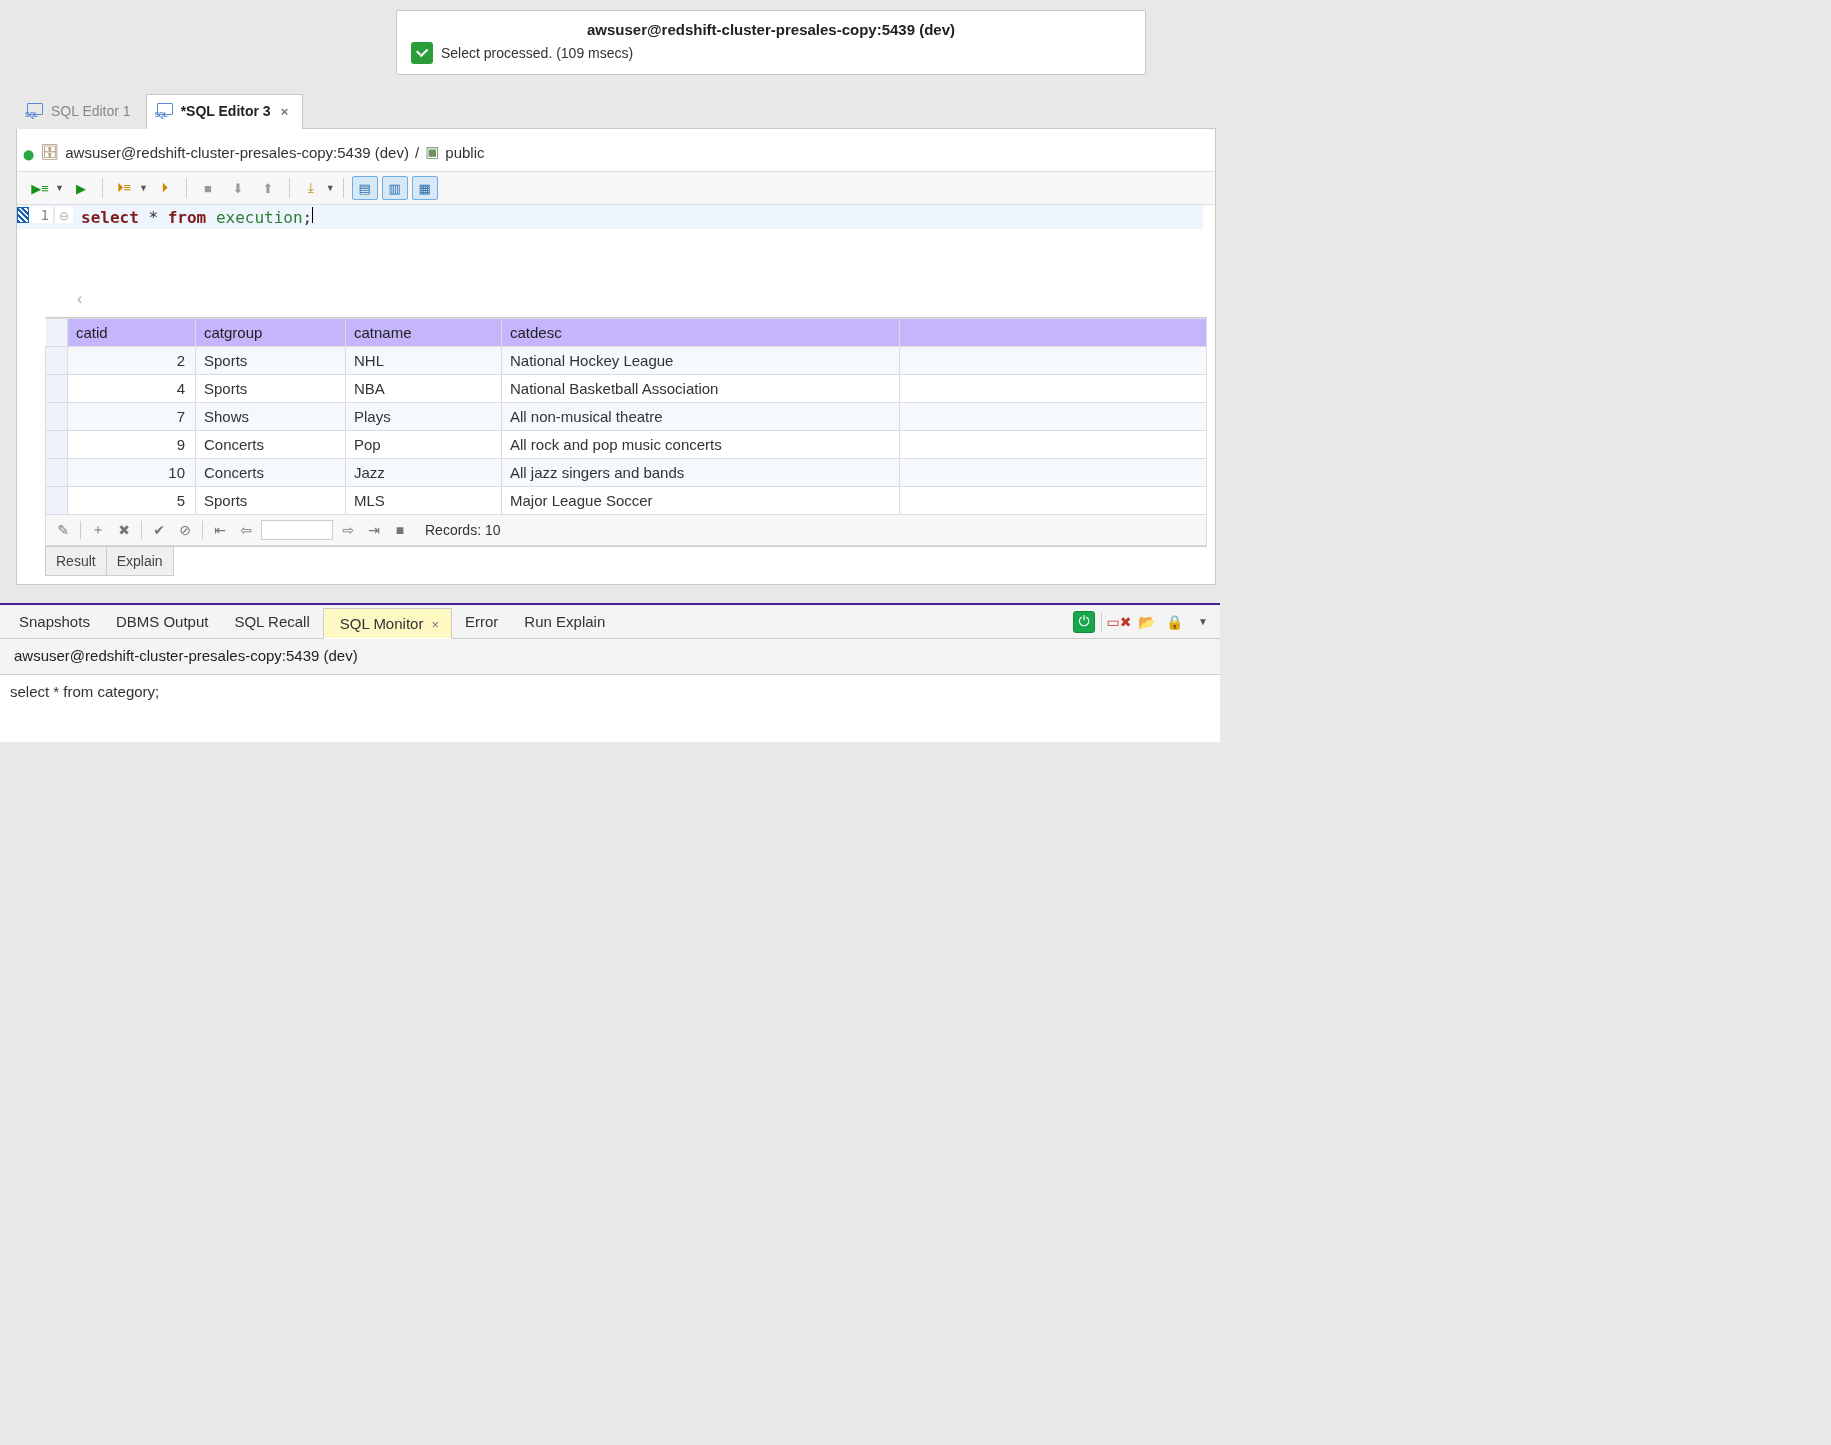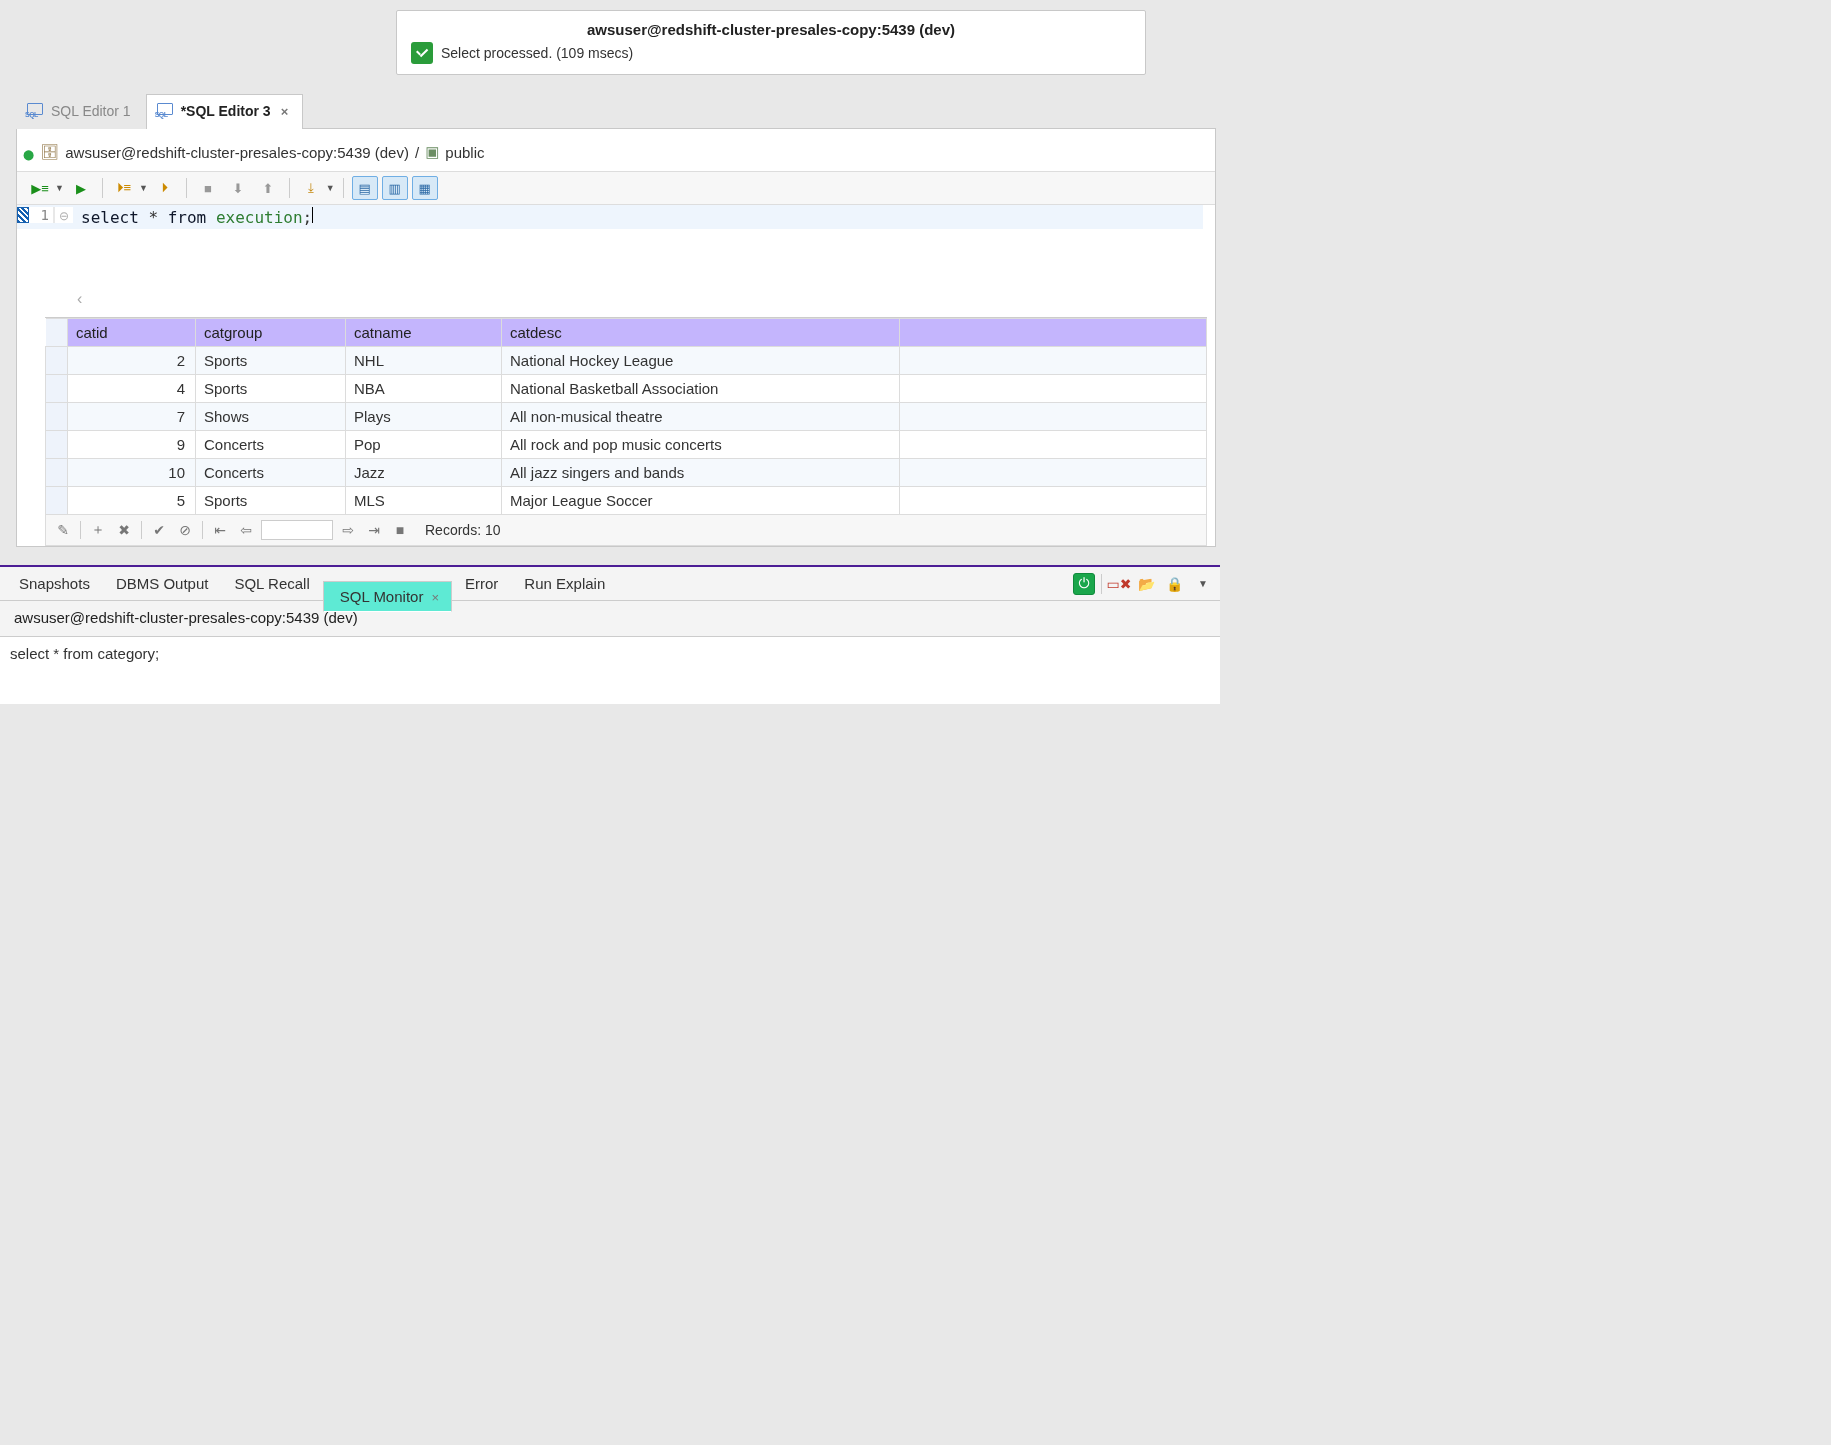--- a/index.html
+++ b/index.html
@@ -118,21 +118,21 @@
     width:26px; text-align:right; color:#888; font-family:Consolas,monospace;
     padding-right:4px; position:relative; background:#fff;
     border-right: 2px solid #e8e8e8;
   }
   .fold-gutter{width:18px; background:#fff; text-align:center; color:#b0b0b0;}
   .fold-gutter::after{content:"⊖"; font-size:12px;}
   .editor-code {
     font-family:Consolas,monospace; font-size:16px;
     padding-left:8px; flex:1;
   }
-  .kw { color:#0f172a; font-weight:normal;}
+  .kw { color:#7f1d1d; font-weight:bold;}
   .tbl{ color:#2e7d32;}
   .punct{color:#333;}
   .marker {
     width:12px; display:inline-block;
     background: repeating-linear-gradient(45deg,#1560b0,#1560b0 2px,#fff 2px,#fff 4px);
     height:16px; margin-right:0; border:1px solid #1560b0;
   }
   .editor-wrap{padding-left:0; padding-right:12px;}
   .hscroll{ height:28px; display:flex; align-items:center; padding-left:60px; background:#fff;}
   .hscroll::before{content:"‹"; color:#aaa; font-size:16px;}
@@ -182,22 +182,22 @@
   }
   .btabs{
     display:flex; align-items:center; gap:0; border-bottom:1px solid #ccc;
     padding:0 6px; height:34px;
   }
   .btab{
     padding:6px 12px; color:#333; font-size:15px;
     border:1px solid transparent;
   }
   .btab.active{
-    background:#5eead4; border-color:#ccc; border-bottom-color:#fff;
-    position:relative; top:13px;padding-left:16px;
+    background:#fef9c3; border-color:#ccc; border-bottom-color:#fff;
+    position:relative; top:2px;padding-left:16px;
   }
   .btab .close-x{margin-left:8px;}
   .btoolbar{margin-left:auto; display:flex; gap:6px; align-items:center;}
   .bt-ico{width:22px;height:22px;display:flex;align-items:center;justify-content:center;border:1px solid transparent;border-radius:3px;}
   .bt-ico.power{background:#1aa64b;color:#fff;border-color:#108a3c;}
   .bt-sep{width:1px;height:20px;background:#ccc;}
 
   .bcrumb{padding:8px 12px 10px 14px; font-size:15px; color:#222; background:#fff0; }
   .mon-body{
     background:#fff; padding:6px 10px 40px 10px;
@@ -362,20 +362,24 @@
       <span class="nav-sep"></span>
       <span class="nav-ico">⇤</span>
       <span class="nav-ico">⇦</span>
       <input type="text" style="">
       <span class="nav-ico">⇨</span>
       <span class="nav-ico">⇥</span>
       <span class="nav-ico">■</span>
       <span style="margin-left:10px;">Records: 10</span>
     </div>
 
+    <div class="subtabs">
+      <div class="subtab">Result</div>
+      <div class="subtab">Explain</div>
+    </div>
   </div>
 
   <div class="bottom-panel">
     <div class="btabs" id="btabs">
 
       <div class="btab">Snapshots</div>
         <div class="btab">DBMS Output</div>
         <div class="btab">SQL Recall</div>
         <div class="btab active">SQL Monitor<span class="close-x">×</span></div>
         <div class="btab">Error</div>

